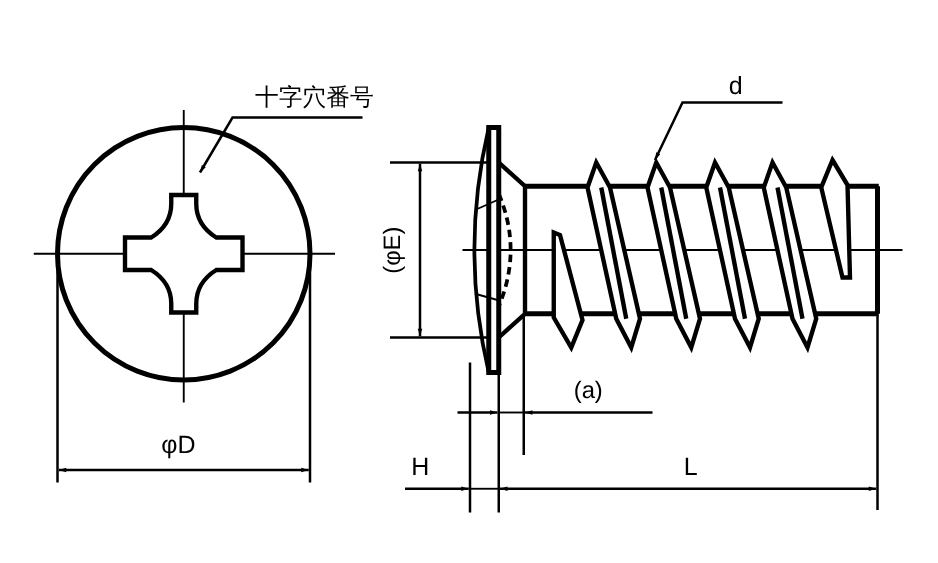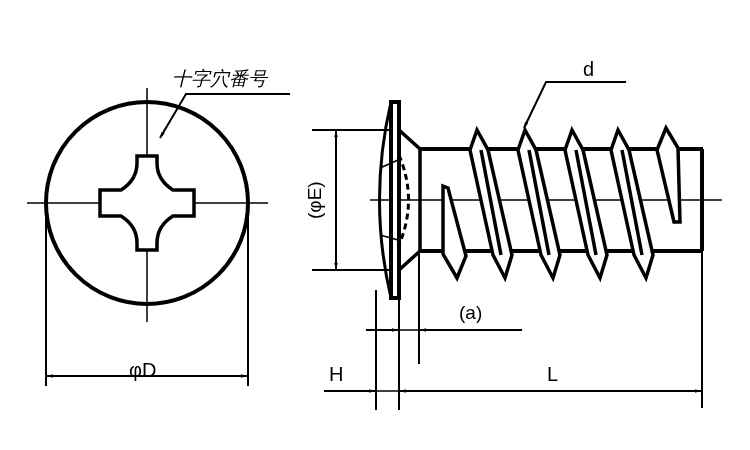--- a/index.html
+++ b/index.html
@@ -85,20 +85,20 @@
       <line x1="399" y1="330" x2="420" y2="330" stroke="#000" stroke-width="1.5"></line>
       <line x1="522" y1="330" x2="420" y2="330" stroke="#000" stroke-width="2" marker-end="url(#arr)"></line>
 
       <line x1="324" y1="391" x2="375" y2="391" stroke="#000" stroke-width="2" marker-end="url(#arr)"></line>
       <line x1="376" y1="391" x2="399" y2="391" stroke="#000" stroke-width="1.5"></line>
 
       <line x1="400" y1="391" x2="701" y2="391" stroke="#000" stroke-width="2" marker-start="url(#arr)" marker-end="url(#arr)"></line>
     </g>
   </svg>
 
-  <span class="lbl cjk" style="left:172px; top:69px;font-style:italic;">十字穴番号</span>
+  <span class="lbl cjk" style="left:204px; top:69px;">十字穴番号</span>
   <span class="lbl" style="left:583px; top:59px; font-size:20px;">d</span>
-  <span class="lbl" style="left:129px; top:360px; font-size:20px;">φD</span>
+  <span class="lbl" style="left:129px; top:346px; font-size:20px;">φD</span>
   <span class="lbl" style="left: 305px; top: 219px; font-size: 19px; transform: rotate(-90deg); transform-origin: left top; display: inline-block;"><span>(φE)</span></span>
   <span class="lbl" style="left:459px; top:303px; font-size:19px;">(a)</span>
   <span class="lbl" style="left:329px; top:364px; font-size:20px;">H</span>
   <span class="lbl" style="left:547px; top:364px; font-size:20px;">L</span>
 </div>
 
 </body></html>

